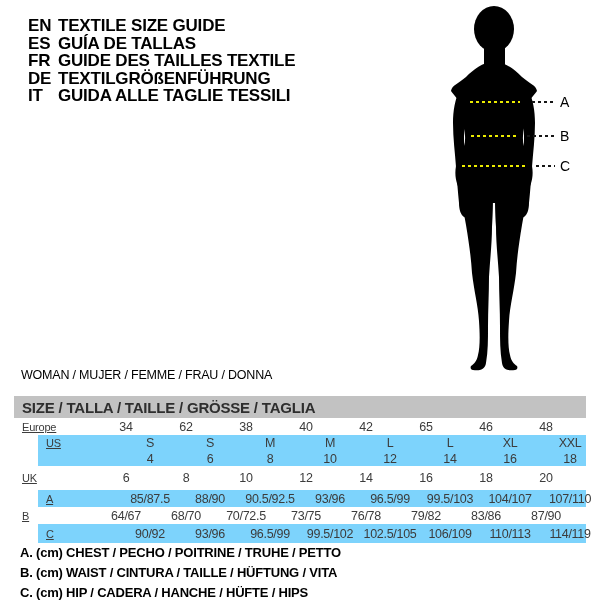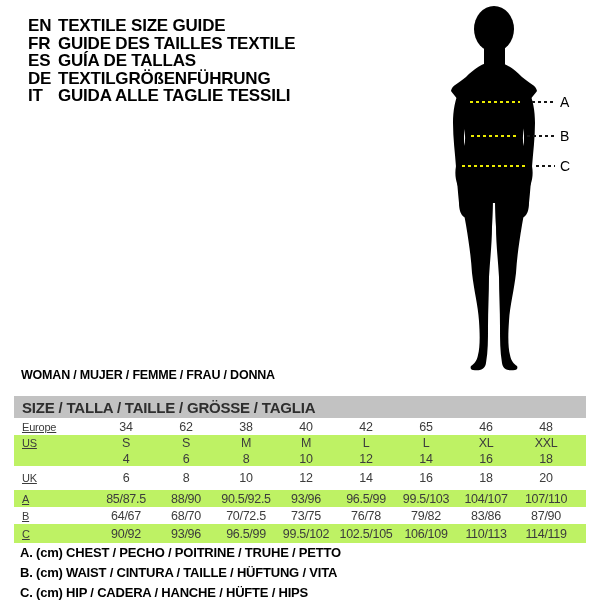--- a/index.html
+++ b/index.html
@@ -14,53 +14,53 @@
     font-size:17px;font-weight:bold;letter-spacing:-0.2px;white-space:nowrap;
   }
   
   .figure-svg{position:absolute;left:450px;top:5px;}
   
   .marker{position:absolute;height:14px;}
   .dash-yellow{position:absolute;height:2px;background:repeating-linear-gradient(to right,#ebeb00 0 3px,transparent 3px 6px);}
   .dash-black{position:absolute;height:2px;background:repeating-linear-gradient(to right,#161616 0 3px,transparent 3px 6px);}
   .marker-label{position:absolute;font-size:14px;font-weight:400;letter-spacing:-0.2px;line-height:14px;}
   
-  .section-title{position:absolute;left:21px;top:368px;font-size:12.5px;font-weight:bold;letter-spacing:-0.2px;white-space:nowrap;}
+  .section-title{position:absolute;left:21px;top:368px;font-size:12.5px;font-weight:normal;letter-spacing:-0.2px;white-space:nowrap;}
   
   .size-table{position:absolute;left:14px;top:396px;width:572px;}
   .table-header{
     height:22px;background:#c2c2c2;display:flex;align-items:center;
     font-size:15px;font-weight:bold;letter-spacing:-0.2px;color:#2e2e2e;padding-left:8px;box-sizing:border-box;
   }
   .t-row{display:grid;grid-template-columns:82px repeat(8,60px);align-items:center;}
-  .t-row.shaded{background:#bef264;}
+  .t-row.shaded{background:#7dd3fc;margin-left:24px;}
   .t-label{font-size:11px;color:#3c3c3c;padding-left:8px;letter-spacing:-0.2px;white-space:nowrap;text-decoration:underline;}
   .t-cell{font-size:12.5px;color:#3c3c3c;text-align:center;letter-spacing:-0.3px;white-space:nowrap;}
   
   .legend{position:absolute;left:20px;top:543px;}
   .legend-line{font-size:13px;font-weight:bold;letter-spacing:-0.2px;line-height:20px;white-space:nowrap;}
 </style>
 </head>
 <body>
 
 <div class="lang-list">
 
     <div class="lang-row">
       <span class="lang-code">EN</span>
       <span class="lang-label">TEXTILE SIZE GUIDE</span>
     </div>
 
     <div class="lang-row">
+      <span class="lang-code">ES</span>
+      <span class="lang-label">GUÍA DE TALLAS</span>
+    </div>
+
+    <div class="lang-row">
       <span class="lang-code">FR</span>
       <span class="lang-label">GUIDE DES TAILLES TEXTILE</span>
-    </div>
-
-    <div class="lang-row">
-      <span class="lang-code">ES</span>
-      <span class="lang-label">GUÍA DE TALLAS</span>
     </div>
 
     <div class="lang-row">
       <span class="lang-code">DE</span>
       <span class="lang-label">TEXTILGRÖßENFÜHRUNG</span>
     </div>
 
     <div class="lang-row">
       <span class="lang-code">IT</span>
       <span class="lang-label">GUIDA ALLE TAGLIE TESSILI</span>

